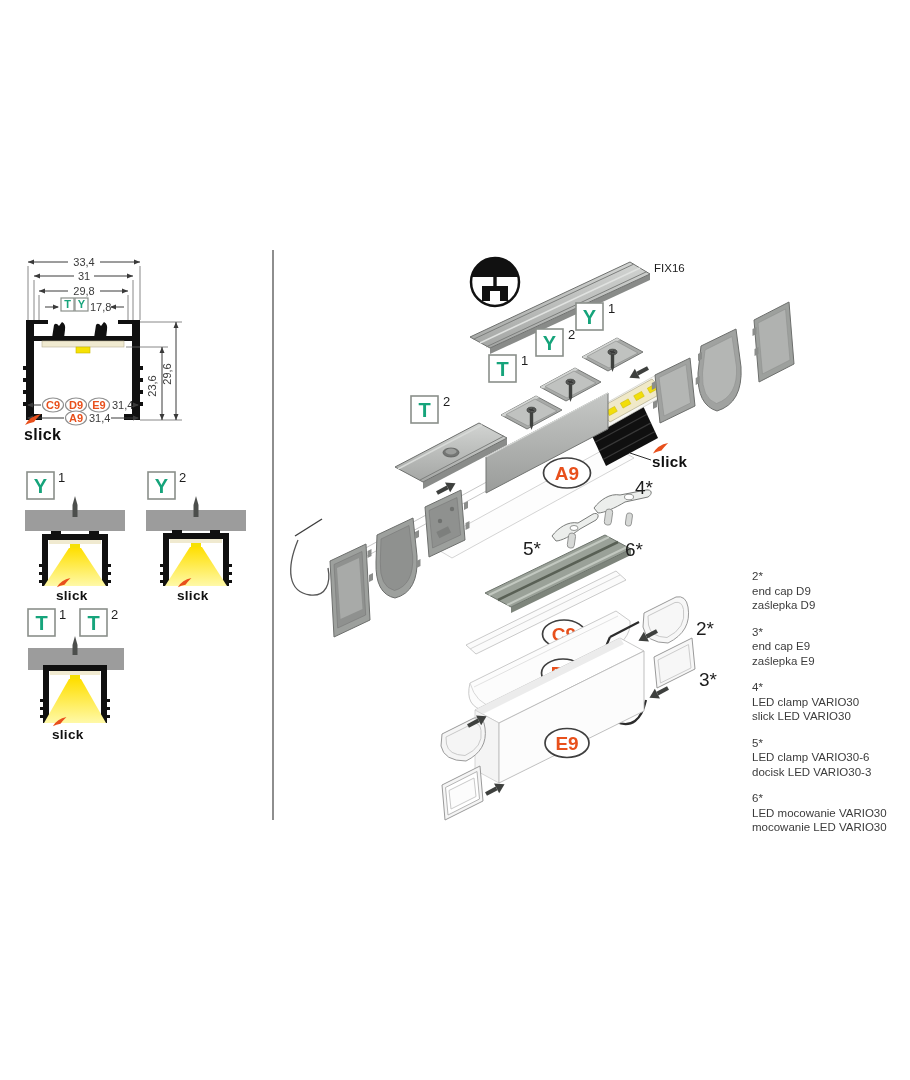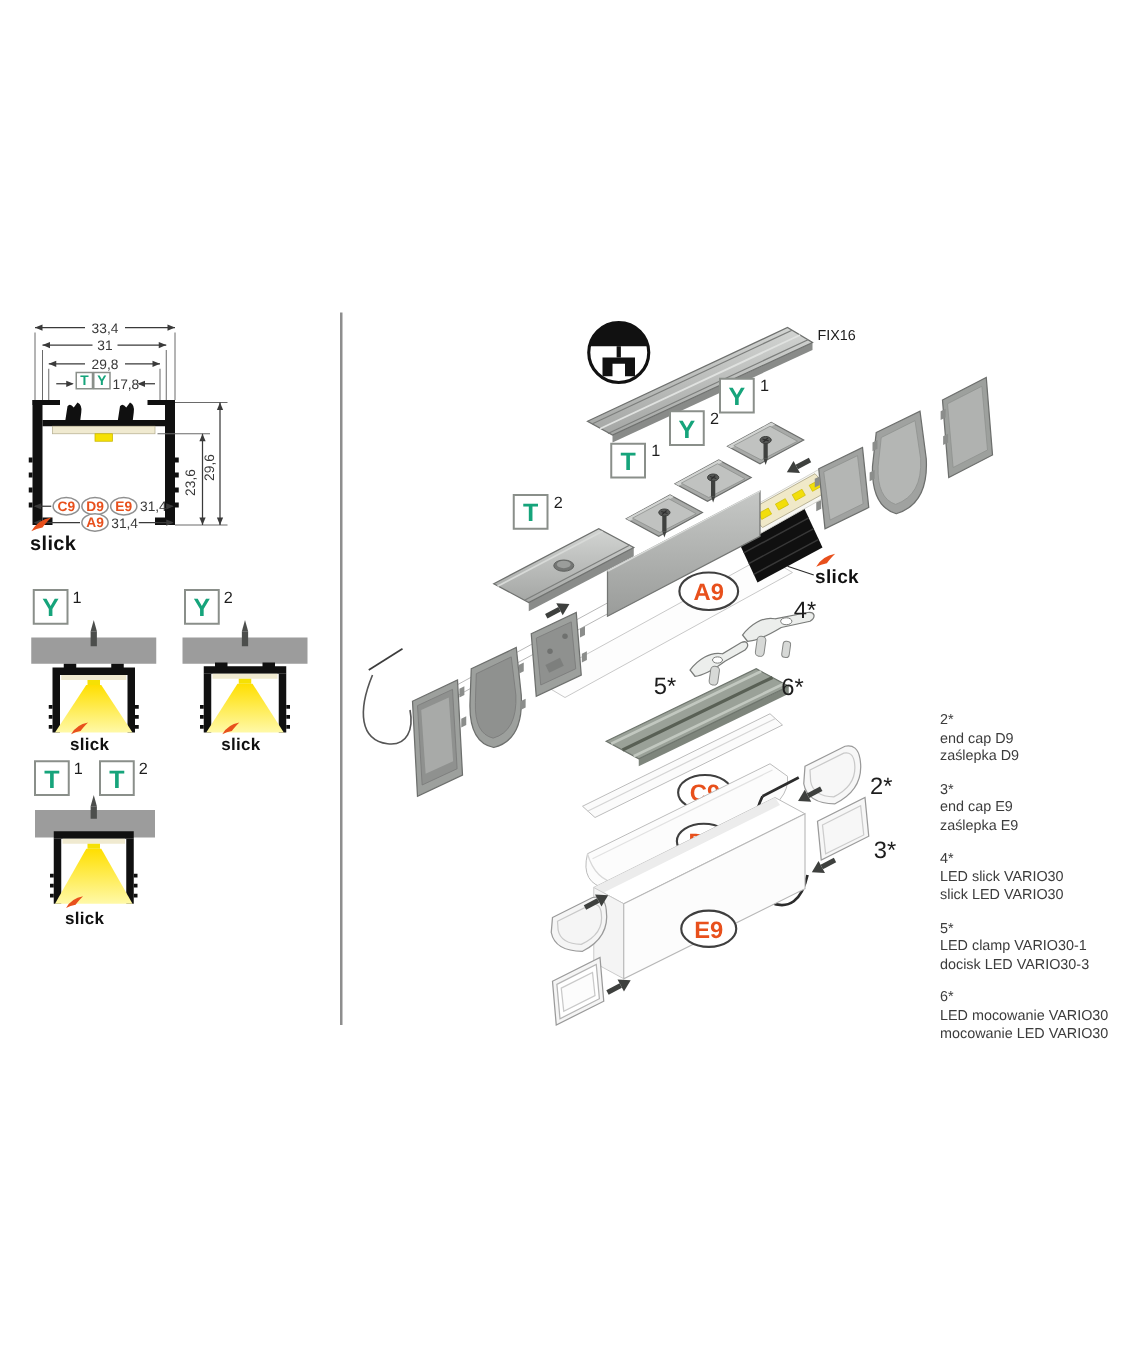--- a/index.html
+++ b/index.html
@@ -530,26 +530,26 @@
       <div>end cap D9</div>
       <div>zaślepka D9</div>
     </div>
     <div class="item">
       <div>3*</div>
       <div>end cap E9</div>
       <div>zaślepka E9</div>
     </div>
     <div class="item">
       <div>4*</div>
-      <div>LED slick VARIO30</div>
+      <div>LED clamp VARIO30</div>
       <div>slick LED VARIO30</div>
     </div>
     <div class="item">
       <div>5*</div>
-      <div>LED clamp VARIO30-1</div>
+      <div>LED clamp VARIO30-6</div>
       <div>docisk LED VARIO30-3</div>
     </div>
     <div class="item">
       <div>6*</div>
       <div>LED mocowanie VARIO30</div>
       <div>mocowanie LED VARIO30</div>
     </div>
   </div>
 
 </div>

